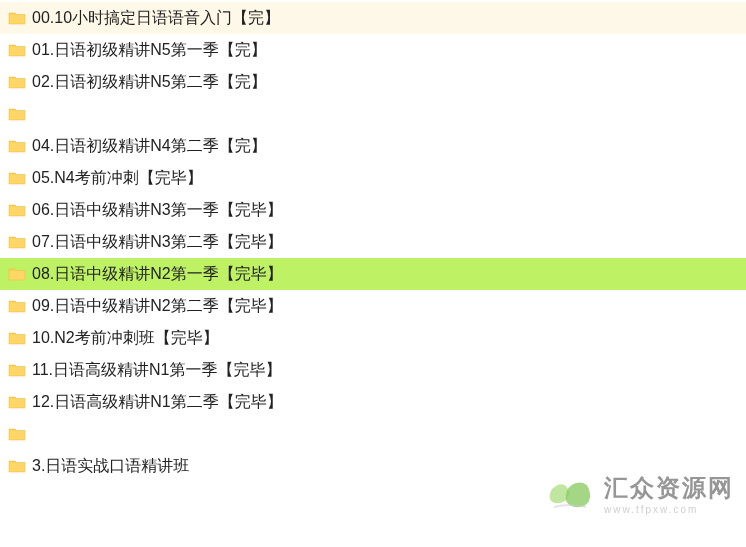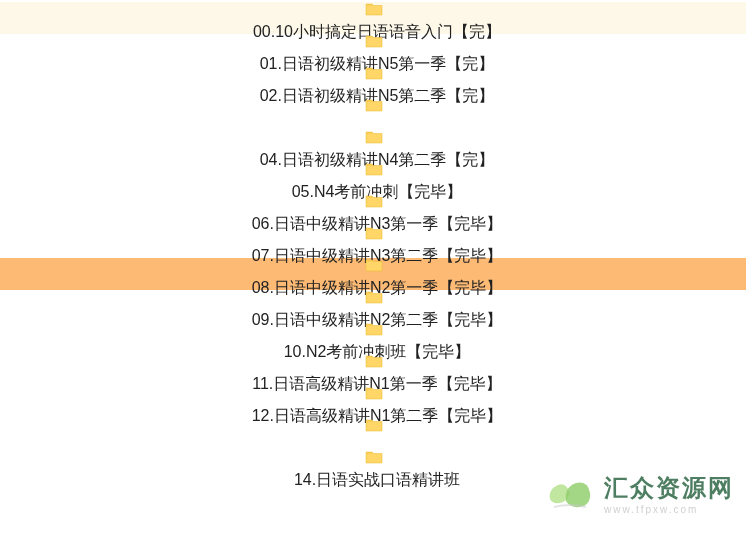--- a/index.html
+++ b/index.html
@@ -19,28 +19,26 @@
     .file-list {
       width: 100%;
       padding-top: 2px;
     }
     .file-row {
       display: flex;
       align-items: center;
       height: 32px;
       padding-left: 8px;
       cursor: pointer;
-      flex-direction: column;
     }
     .file-row.first-row {
       background: #fef8e8;
     }
     .file-row.selected {
-      background: #fdba74;
-      justify-content: space-between;
+      background: #bef264;
     }
     .folder-icon {
       width: 18px;
       height: 14px;
       margin-right: 6px;
       flex-shrink: 0;
     }
     .folder-icon svg {
       display: block;
     }
@@ -64,21 +62,21 @@
       margin-right: 8px;
     }
     .watermark-text {
       display: flex;
       flex-direction: column;
       justify-content: center;
     }
     .watermark-title {
       font-size: 24px;
       font-weight: bold;
-      color: #14532d;
+      color: #737373;
       letter-spacing: 2px;
       line-height: 1.1;
     }
     .watermark-url {
       font-size: 10px;
       color: #c0c0c0;
       letter-spacing: 2px;
       margin-top: 2px;
     }
   </style>
@@ -210,21 +208,21 @@
 </svg>
       </span>
     </div>
     <div class="file-row">
       <span class="folder-icon">
         <svg viewBox="0 0 18 14" width="18" height="14">
   <path d="M 1 2 L 7 2 L 8.5 3.5 L 17 3.5 L 17 13 L 1 13 Z" fill="#ffd667" stroke="#e8b82e" stroke-width="0.5"></path>
   <path d="M 1 2 L 7 2 L 8.5 3.5 L 1 3.5 Z" fill="#f5c94d"></path>
 </svg>
       </span>
-      <span class="file-name">14.日语实战口语精讲班</span>
+      <span class="file-name">3.日语实战口语精讲班</span>
     </div>
   </div>
 
 <div class="watermark">
   <div class="watermark-logo">
     <svg viewBox="0 0 52 48" width="52" height="48">
       <path d="M 6 28 Q 4 18 14 14 Q 22 11 26 22 Q 24 30 16 32 Q 8 33 6 28 Z" fill="#9fd86a" opacity="0.85"></path>
       <path d="M 22 30 Q 20 16 32 12 Q 44 9 46 22 Q 47 34 36 36 Q 26 37 22 30 Z" fill="#6fbf3f" opacity="0.85"></path>
       <path d="M 10 36 Q 26 32 42 36" stroke="#b8b8b8" stroke-width="2" fill="none" opacity="0.5"></path>
     </svg>

